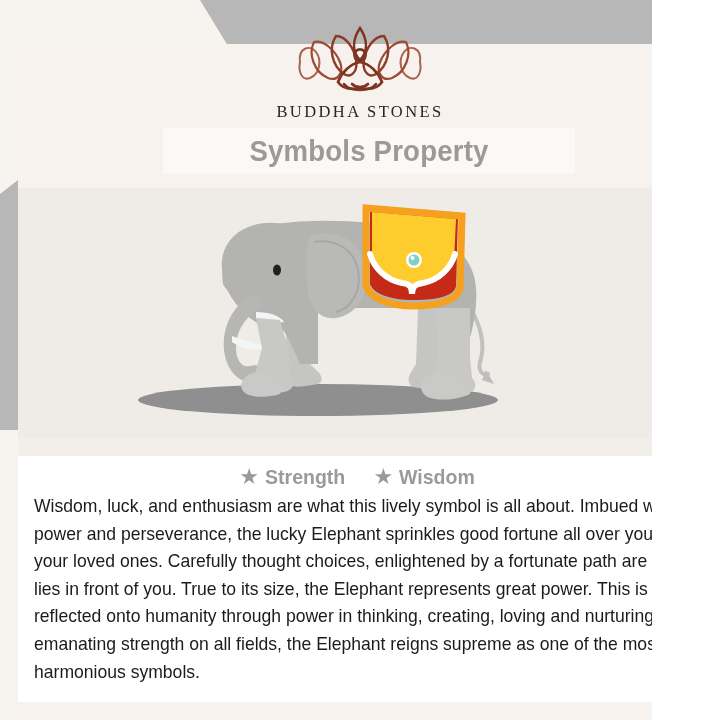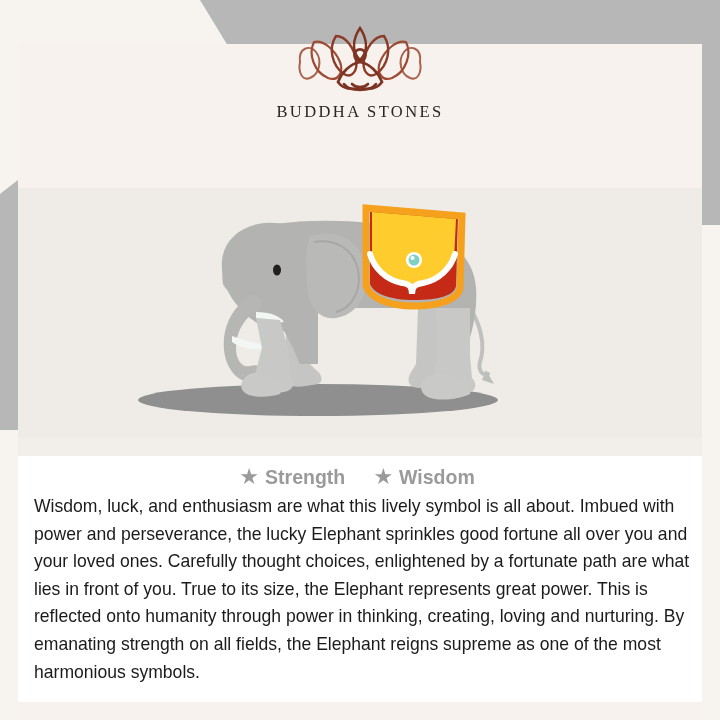--- a/index.html
+++ b/index.html
@@ -7,21 +7,21 @@
     margin: 0;
     padding: 0;
     background: #ffffff;
   }
   body {
     font-family: "Liberation Sans", sans-serif;
   }
 
   #page {
     position: relative;
-    width: 720px;
+    width: 652px;
     height: 720px;
     overflow: hidden;
     background: #eab308;
   }
 
   
   .bg-base {
     position: absolute;
     left: 0; top: 0;
     width: 720px; height: 720px;
@@ -244,20 +244,23 @@
         <path d="M80 40 C70 42, 62 50, 58 60"></path>
         <path d="M80 40 C90 42, 98 50, 102 60"></path>
         <path d="M58 60 C62 66, 70 68, 80 66 C90 68, 98 66, 102 60"></path>
         <path d="M64 62 C70 70, 90 70, 96 62"></path>
         <path d="M72 62 C76 66, 84 66, 88 62"></path>
       </g>
     </svg>
     <span class="logo-word">BUDDHA STONES</span>
   </div>
 
+  <div class="title-band">
+    <span class="title-text">Symbols Property</span>
+  </div>
 
   <div class="elephant-stage">
     <svg class="elephant-svg" viewBox="0 0 684 250">
 
       <ellipse cx="300" cy="212" rx="180" ry="16" fill="#7f7f7f" opacity="0.85"></ellipse>
 
       <path d="M268 120 L268 190 C268 198, 276 200, 288 198 L300 196 C306 194, 304 186, 298 182 L292 176 L292 120 Z" fill="#c5c5c3"></path>
       <path d="M400 120 L398 176 L392 186 C388 194, 392 200, 402 200 L418 198 C426 196, 428 188, 424 182 L424 120 Z" fill="#c5c5c3"></path>
 
       <path d="M452 120 C462 136, 468 156, 462 174 C460 182, 464 188, 470 186" fill="none" stroke="#c0c0be" stroke-width="4" stroke-linecap="round"></path>

